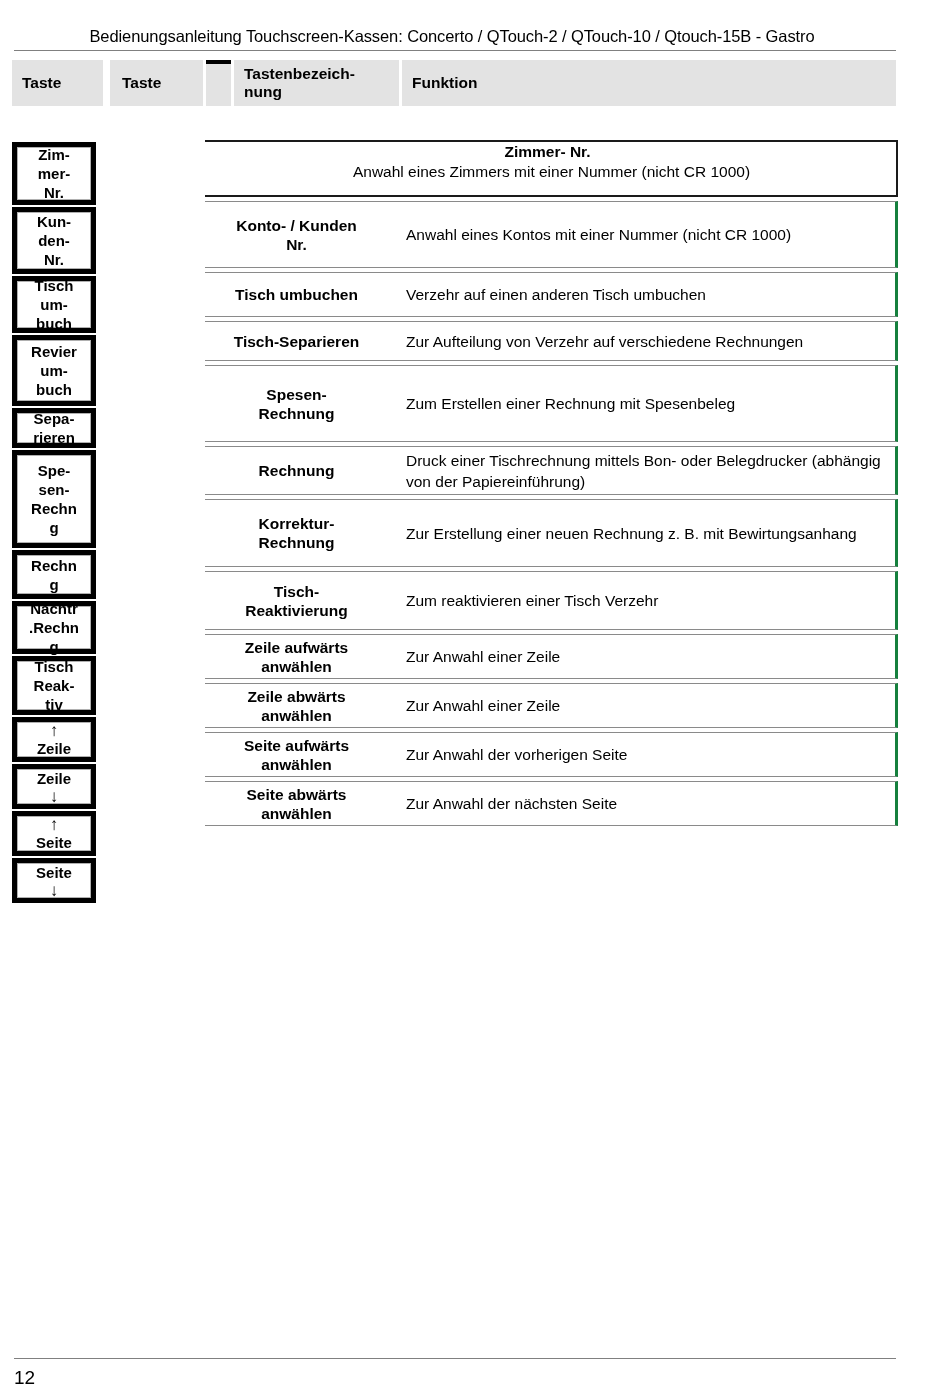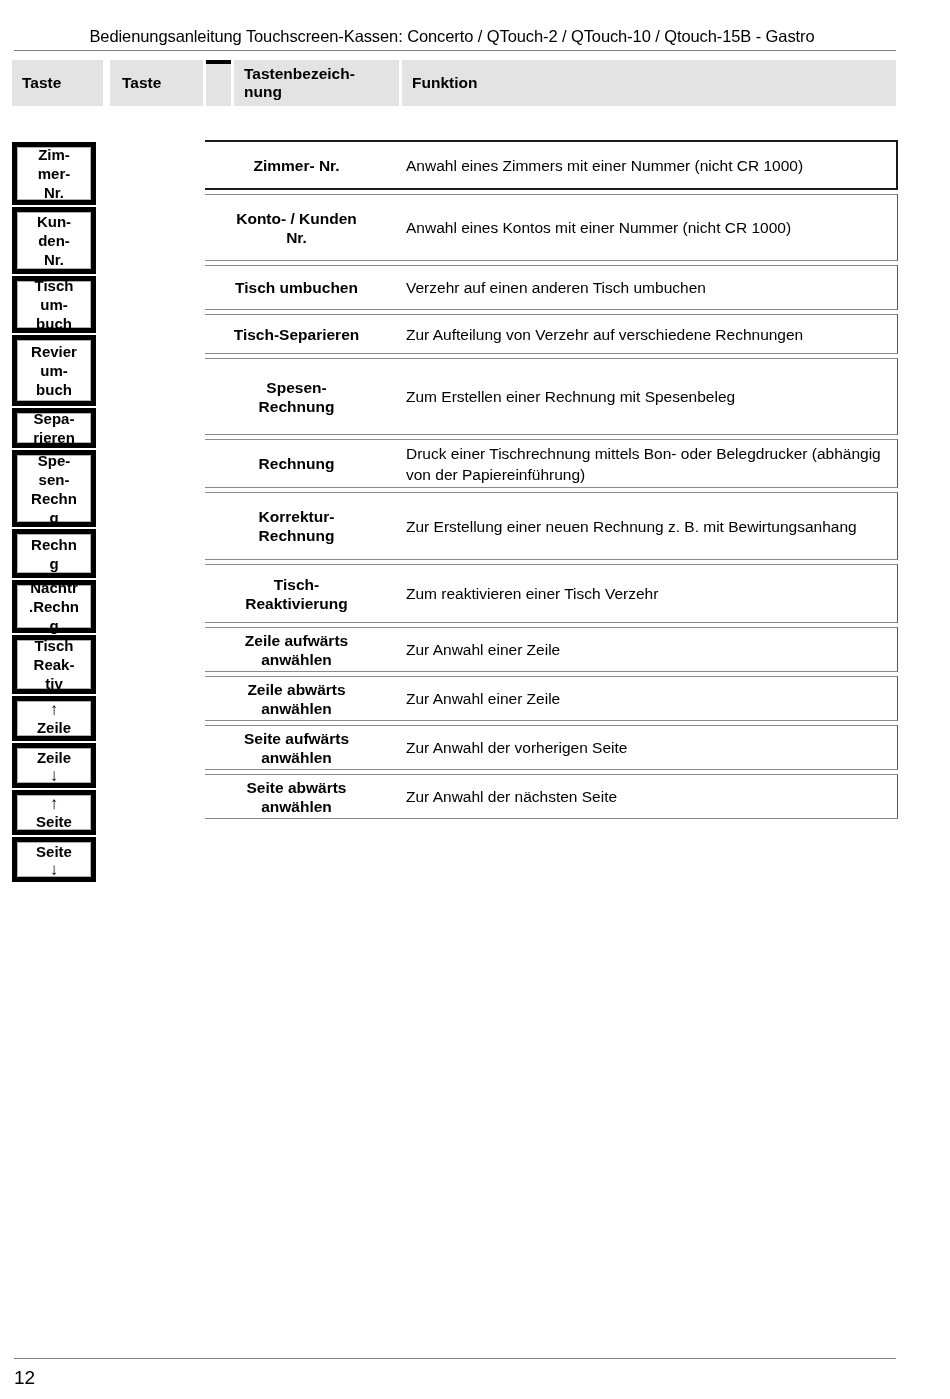--- a/index.html
+++ b/index.html
@@ -102,21 +102,21 @@
   #rows {
     position: absolute;
     left: 205px;
     top: 140px;
     width: 693px;
   }
   .row {
     position: relative;
     border: 1px solid #8a8a8a;
     border-left: none;
-    border-right: 1px solid #15803d;
+    border-right: 3px solid #15803d;
     box-sizing: border-box;
     margin-bottom: 4px;
     display: flex;
     align-items: center;
     background: #ffffff;
   }
   .row.row-emph {
     border: 2px solid #1a1a1a;
     border-left: none;
   }
@@ -213,21 +213,21 @@
         <span class="kline">um-</span>
         <span class="kline">buch</span>
       </div>
     </div>
     <div class="keycap" style="height: 40px;">
       <div class="keycap-face">
         <span class="kline">Sepa-</span>
         <span class="kline">rieren</span>
       </div>
     </div>
-    <div class="keycap" style="height: 77px;">
+    <div class="keycap" style="height: 98px;">
       <div class="keycap-face">
         <span class="kline">Spe-</span>
         <span class="kline">sen-</span>
         <span class="kline">Rechn</span>
         <span class="kline">g</span>
       </div>
     </div>
     <div class="keycap" style="height: 49px;">
       <div class="keycap-face">
         <span class="kline">Rechn</span>
@@ -268,21 +268,21 @@
     </div>
     <div class="keycap" style="height: 45px;">
       <div class="keycap-face">
         <span class="kline">Seite</span>
         <span class="kline kl-arrow">↓</span>
       </div>
     </div>
   </div>
 
 <div id="rows">
-    <div class="row row-emph" style="height: 50px;">
+    <div class="row row-emph" style="height: 57px; flex-direction: column;">
       <div class="row-desc">
         <span style="display: block;">Zimmer- Nr.</span>
       </div>
       <div class="row-func"><span>Anwahl eines Zimmers mit einer Nummer (nicht CR 1000)</span></div>
     </div>
     <div class="row" style="height: 67px;">
       <div class="row-desc">
         <span style="display: block;">Konto- / Kunden</span>
         <span style="display: block;">Nr.</span>
       </div>

